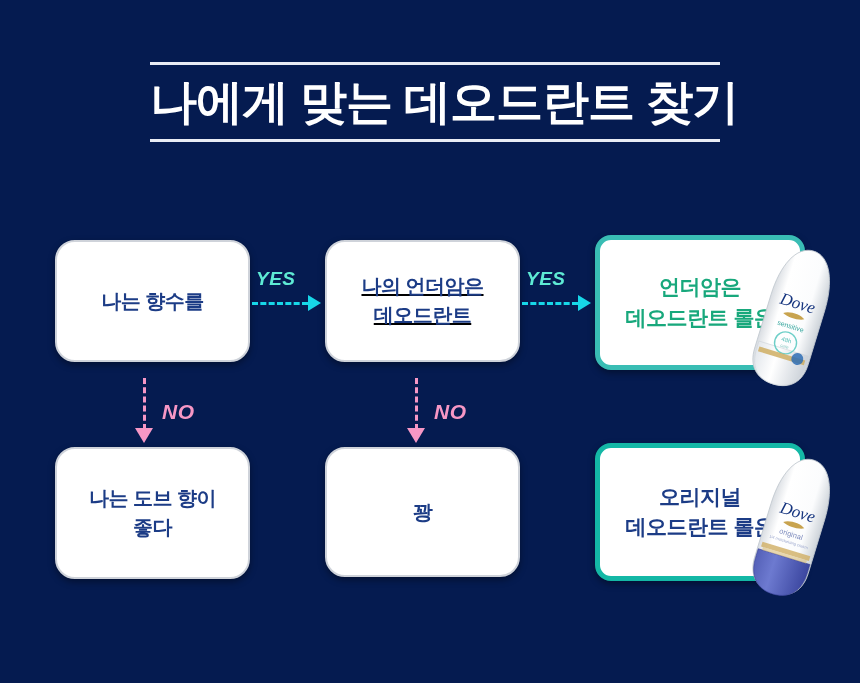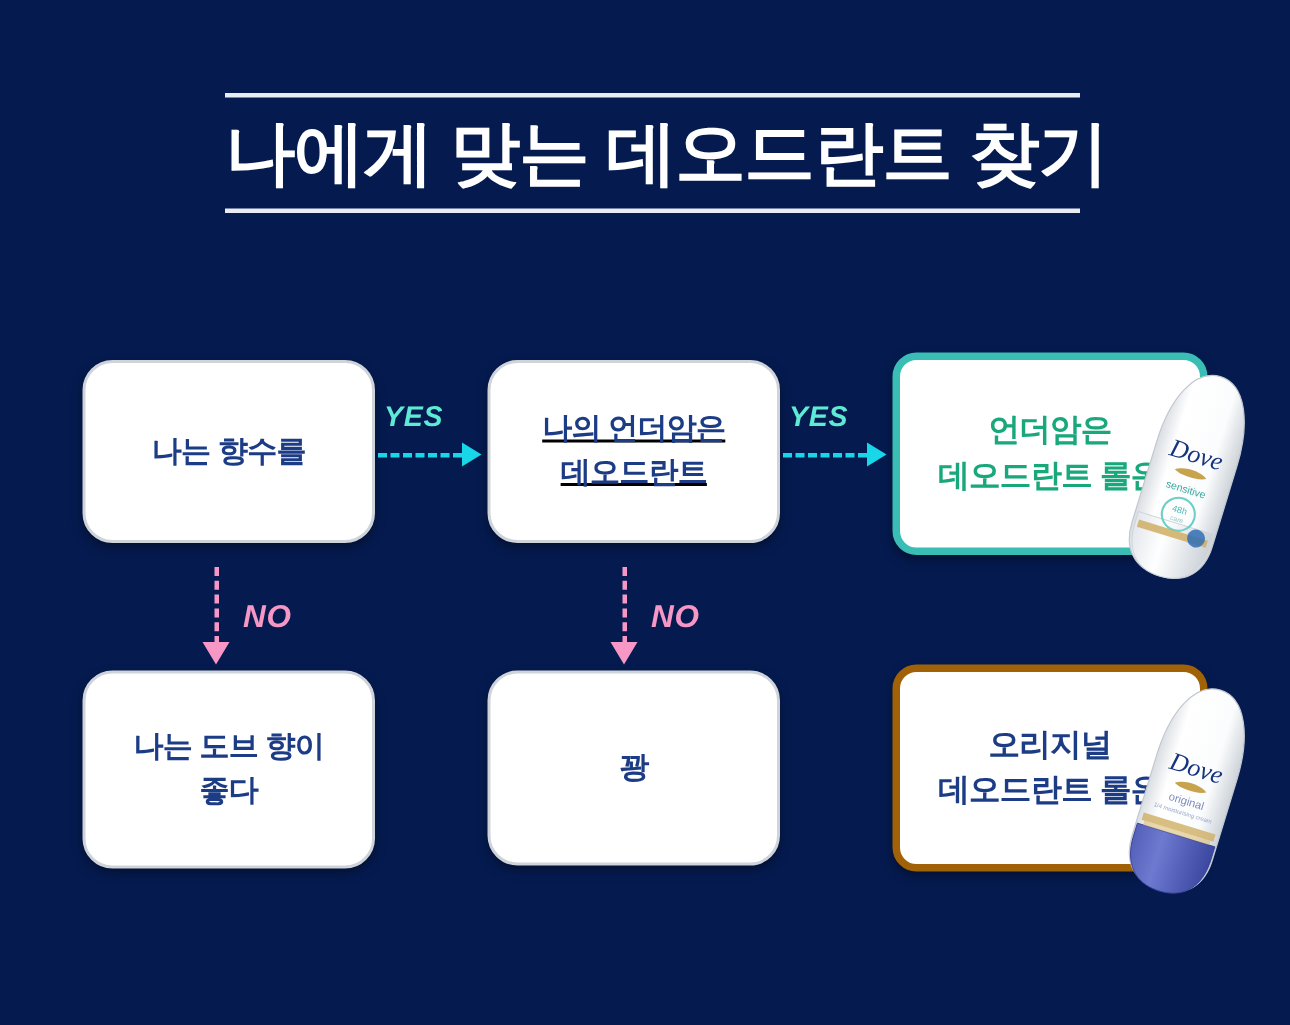--- a/index.html
+++ b/index.html
@@ -72,21 +72,21 @@
     left:595px; top:235px; width:210px; height:135px;
     border:5px solid #39bdb4;
     border-radius:16px;
   }
   #box-r1 .box-text {
     color:#18a87c;
     font-size:21px;
   }
   #box-r2 {
     left:595px; top:443px; width:210px; height:138px;
-    border:5px solid #a16207;
+    border:5px solid #14b8a6;
     border-radius:16px;
   }
   #box-r2 .box-text {
     color:#1c3c86;
     font-size:21px;
   }
 
   
   .yes-conn {
     position:absolute;

